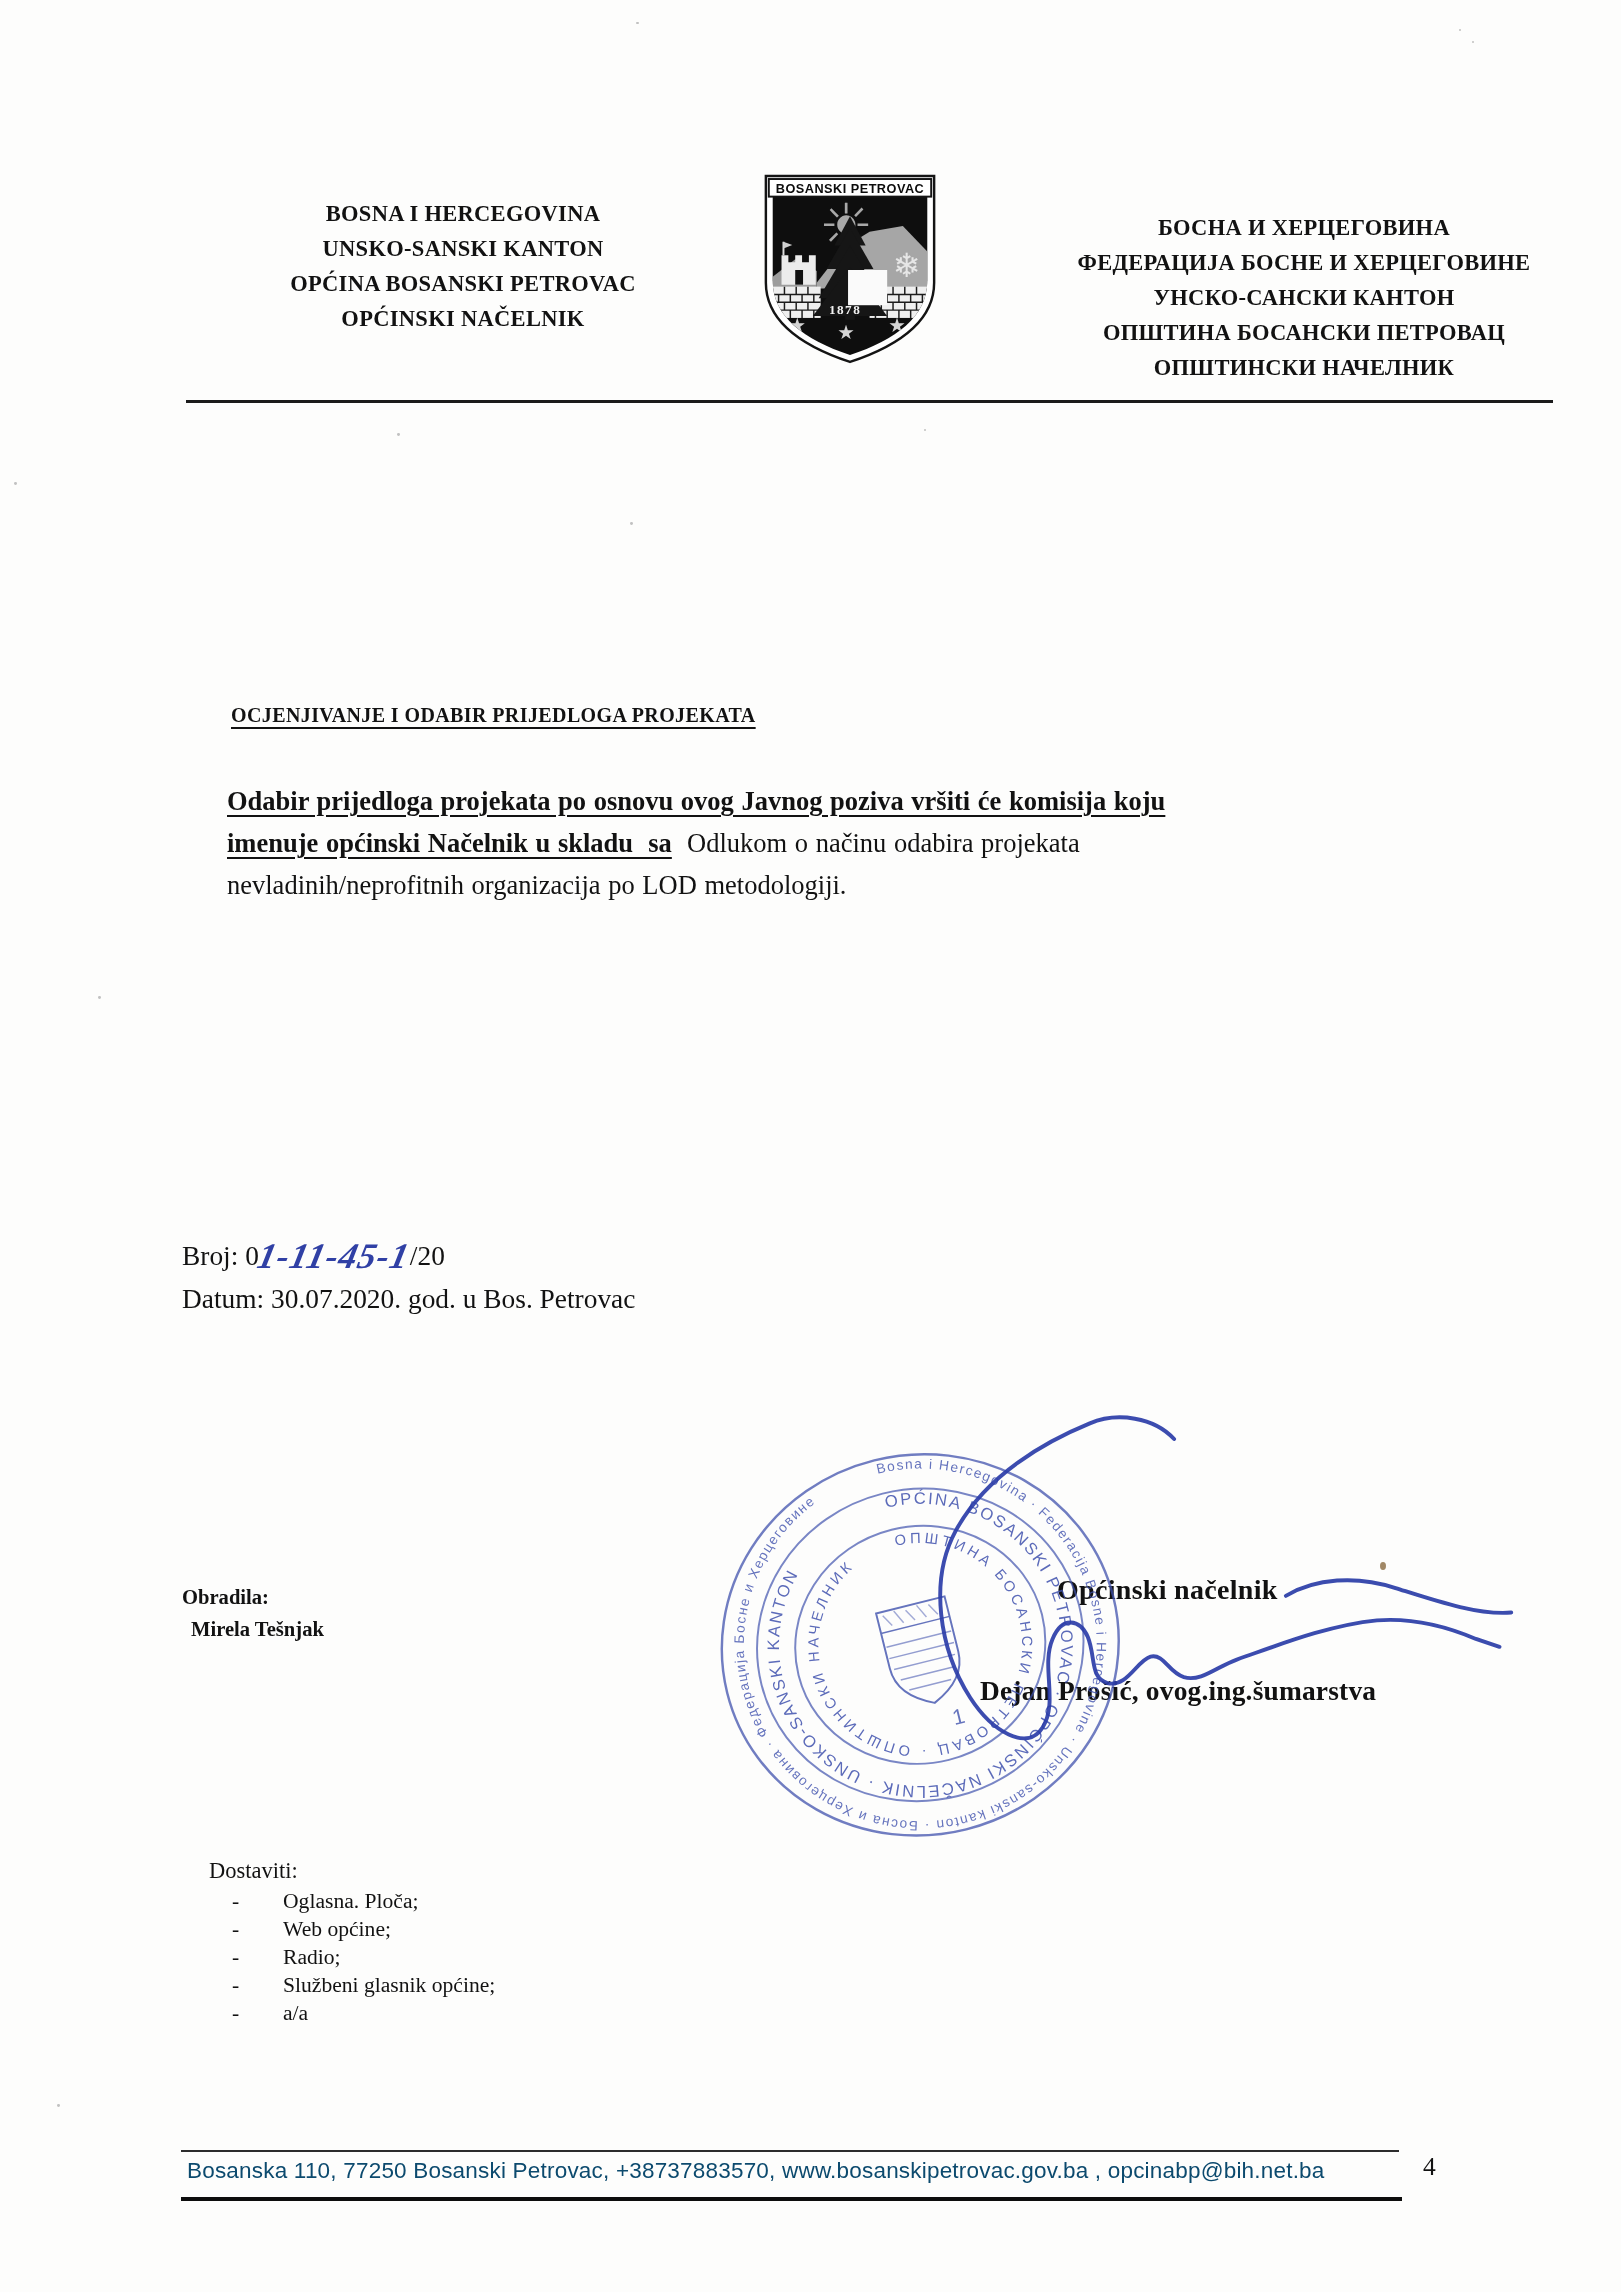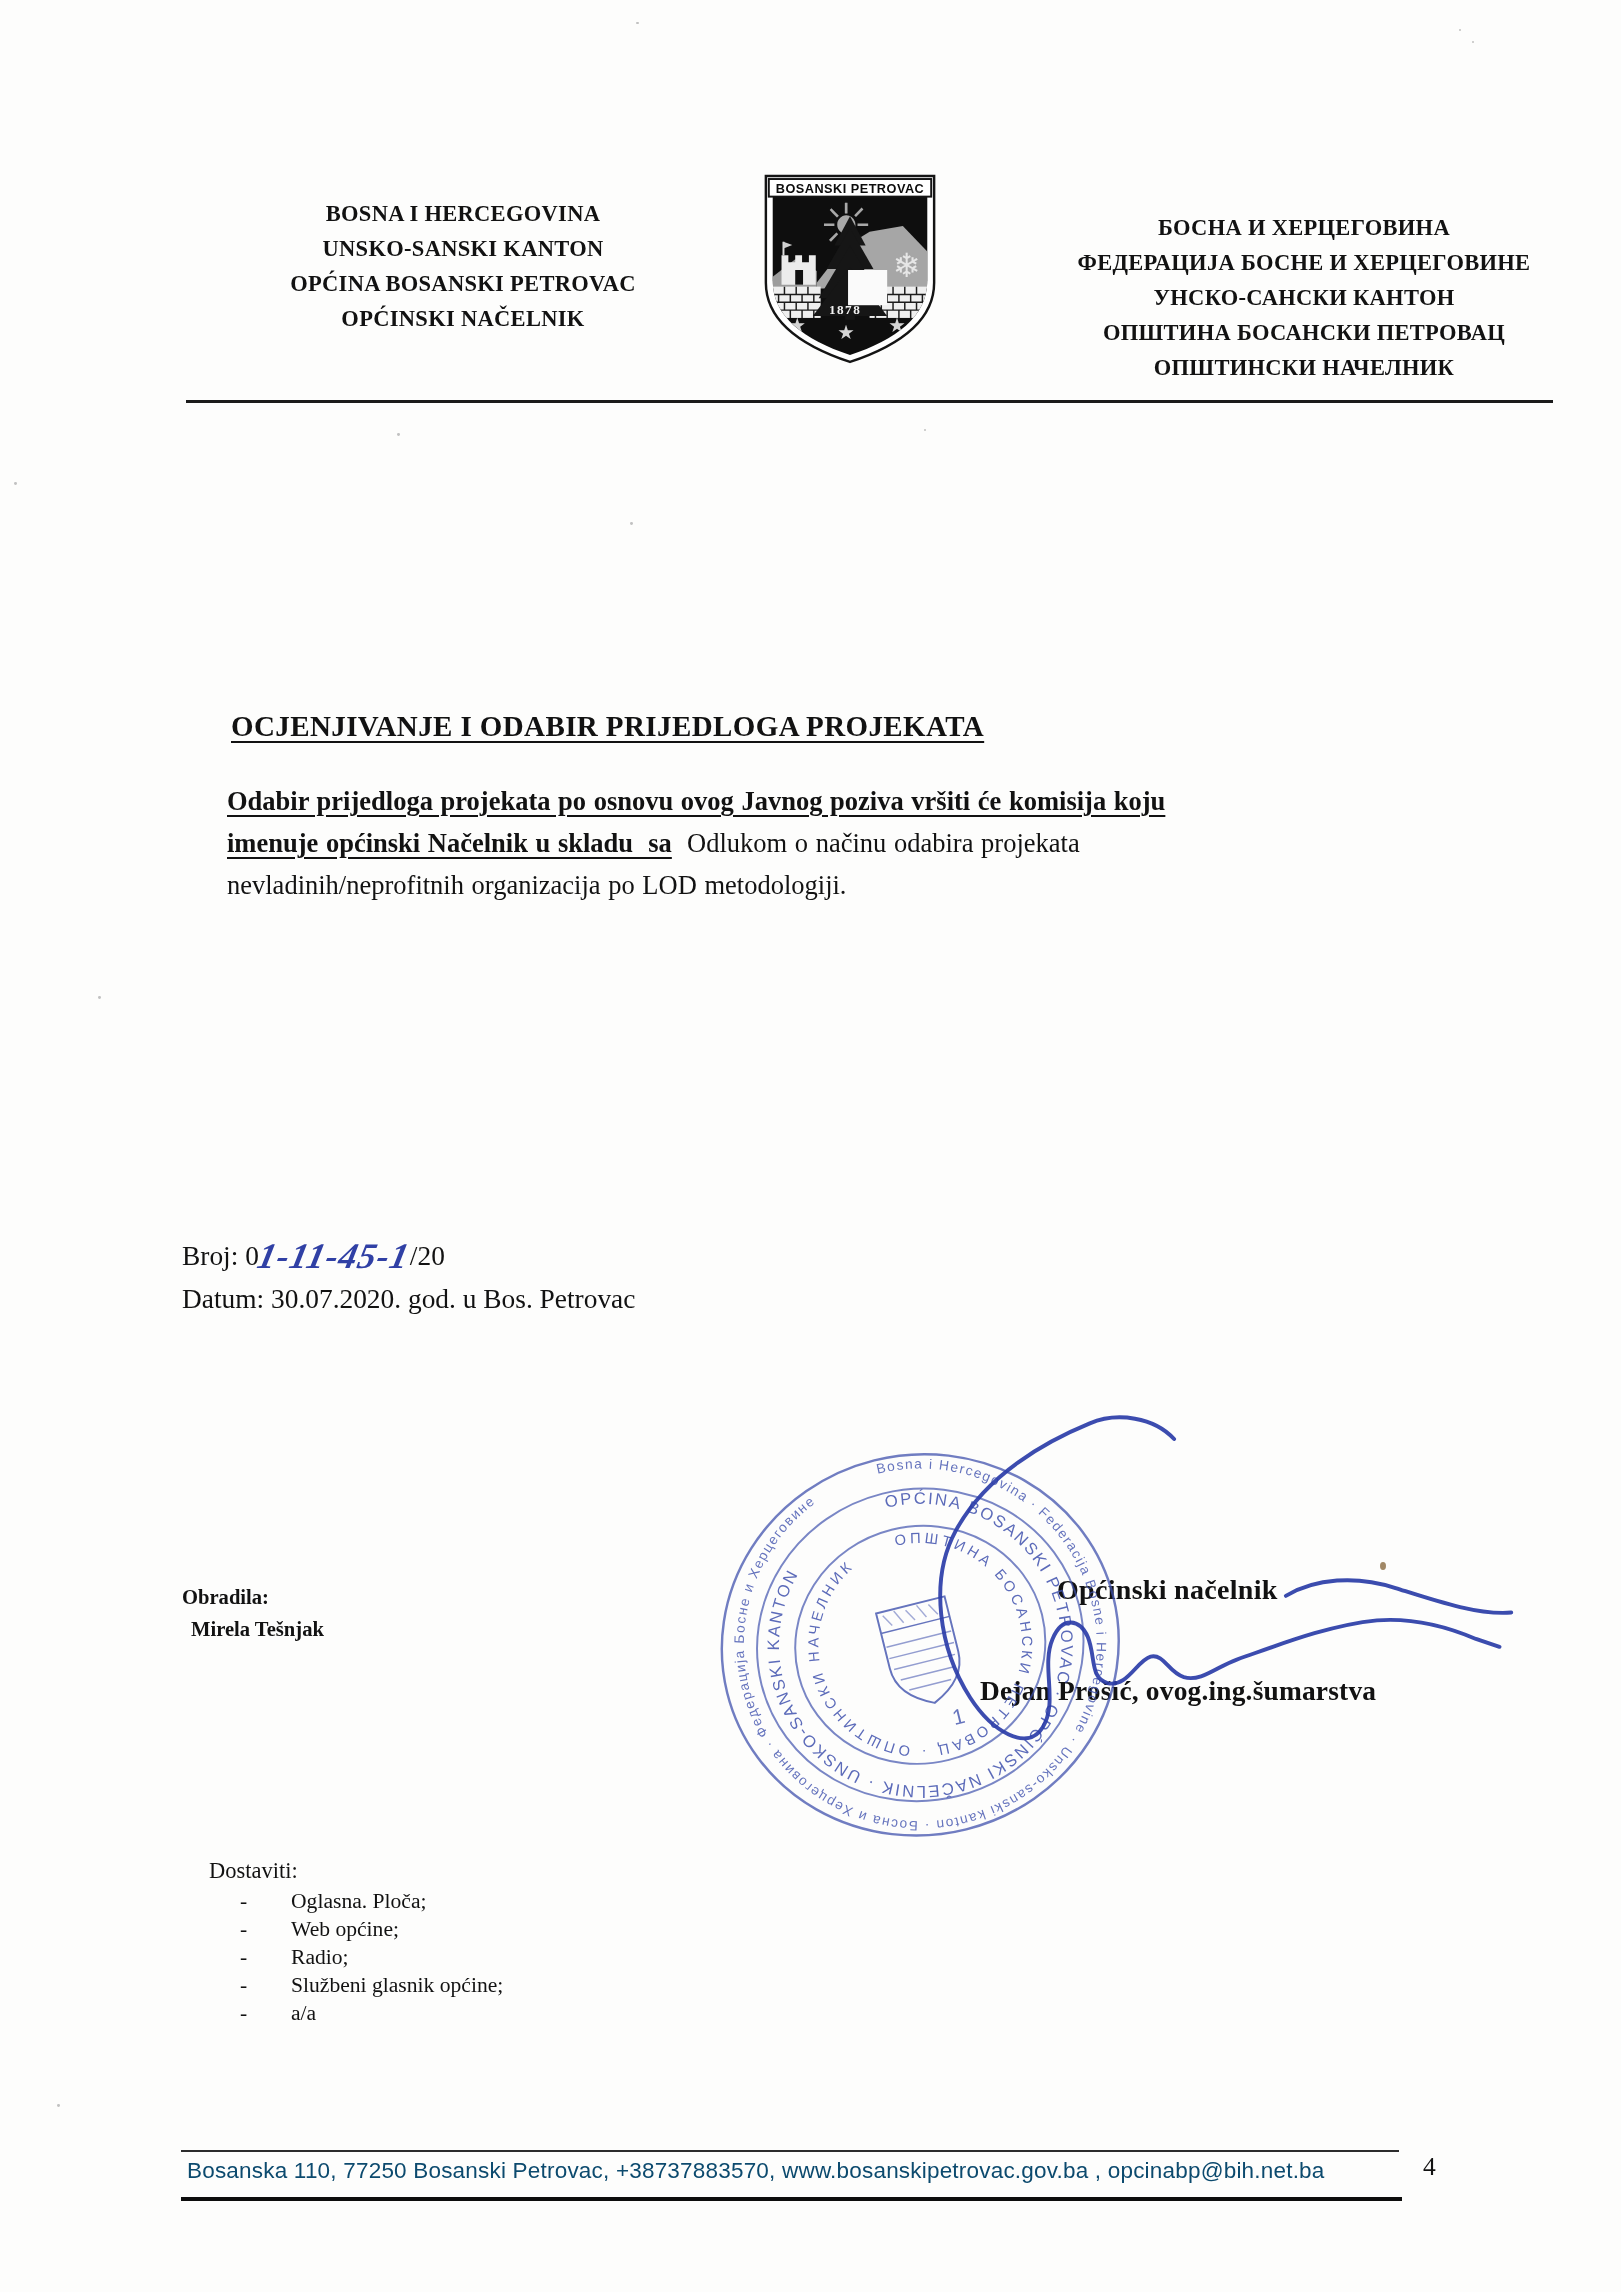--- a/index.html
+++ b/index.html
@@ -9,40 +9,40 @@
     font-family:"Liberation Serif","DejaVu Serif",serif;color:#121212;
   }
   
   .header-col{position:absolute;text-align:center;font-weight:bold;font-size:22.5px;line-height:35px;letter-spacing:0.3px;}
   .header-col.left{left:191px;top:196px;width:544px;}
   .header-col.right{left:1027px;top:210px;width:554px;}
   .crest{position:absolute;left:760px;top:173px;width:180px;height:194px;}
   .rule{position:absolute;left:186px;top:400px;width:1367px;height:2.9px;background:#1b1b1b;}
   
   .title{
-    position:absolute;left:231px;top:691px;font-size:29px;font-weight:bold;
+    position:absolute;left:231px;top:691px;font-size:20px;font-weight:bold;
     text-decoration:underline;text-decoration-thickness:2px;text-underline-offset:4.9px;letter-spacing:0.4px;
   }
   .para{position:absolute;left:227px;top:753px;width:1186px;font-size:26.5px;line-height:42px;white-space:pre-wrap;word-spacing:1px;}
   .bu{font-weight:bold;text-decoration:underline;text-decoration-thickness:2px;text-underline-offset:4.9px;}
   .broj-line{position:absolute;left:182px;top:1241px;font-size:27.4px;}
   .hand{
     display:inline-block;color:#3040a5;font-size:36px;font-style:italic;font-weight:bold;
     transform:skewX(-12deg) translateY(2.9px);letter-spacing:1px;line-height:0;
   }
   .datum-line{position:absolute;left:182px;top:1284px;font-size:27.4px;}
   
   .obradila-label{position:absolute;left:182px;top:1586px;font-size:20.6px;font-weight:bold;text-align:right;}
   .obradila-name{position:absolute;left:191px;top:1618px;font-size:20.6px;font-weight:bold;}
   .mayor-title{position:absolute;left:1057px;top:1574px;font-size:28px;font-weight:bold;letter-spacing:0.3px;}
   .mayor-name{position:absolute;left:980px;top:1676px;font-size:27.4px;font-weight:bold;letter-spacing:0.2px;}
   
   .dostaviti-label{position:absolute;left:182px;top:1858px;font-size:22.5px;margin-left:27px;}
   .dostaviti-list{position:absolute;left:232px;top:1887px;font-size:21.6px;line-height:28px;}
-  .d-row{white-space:pre;margin-left:8px;}
+  .d-row{white-space:pre;}
   .d-dash{display:inline-block;width:51px;}
   
   .footer-line-thin{position:absolute;left:181px;top:2150px;width:1218px;height:2px;background:#2c2c2c;}
   .footer-text{
     position:absolute;left:187px;top:2158px;width:1206px;font-size:22.5px;color:#0c4a6e;
     font-family:"Liberation Sans","DejaVu Sans",sans-serif;letter-spacing:0.2px;
   }
   .footer-line-thick{position:absolute;left:181px;top:2197px;width:1221px;height:3.9px;background:#0d0d0d;}
   .page-num{position:absolute;left:1423px;top:2152px;font-size:25.5px;}
   

